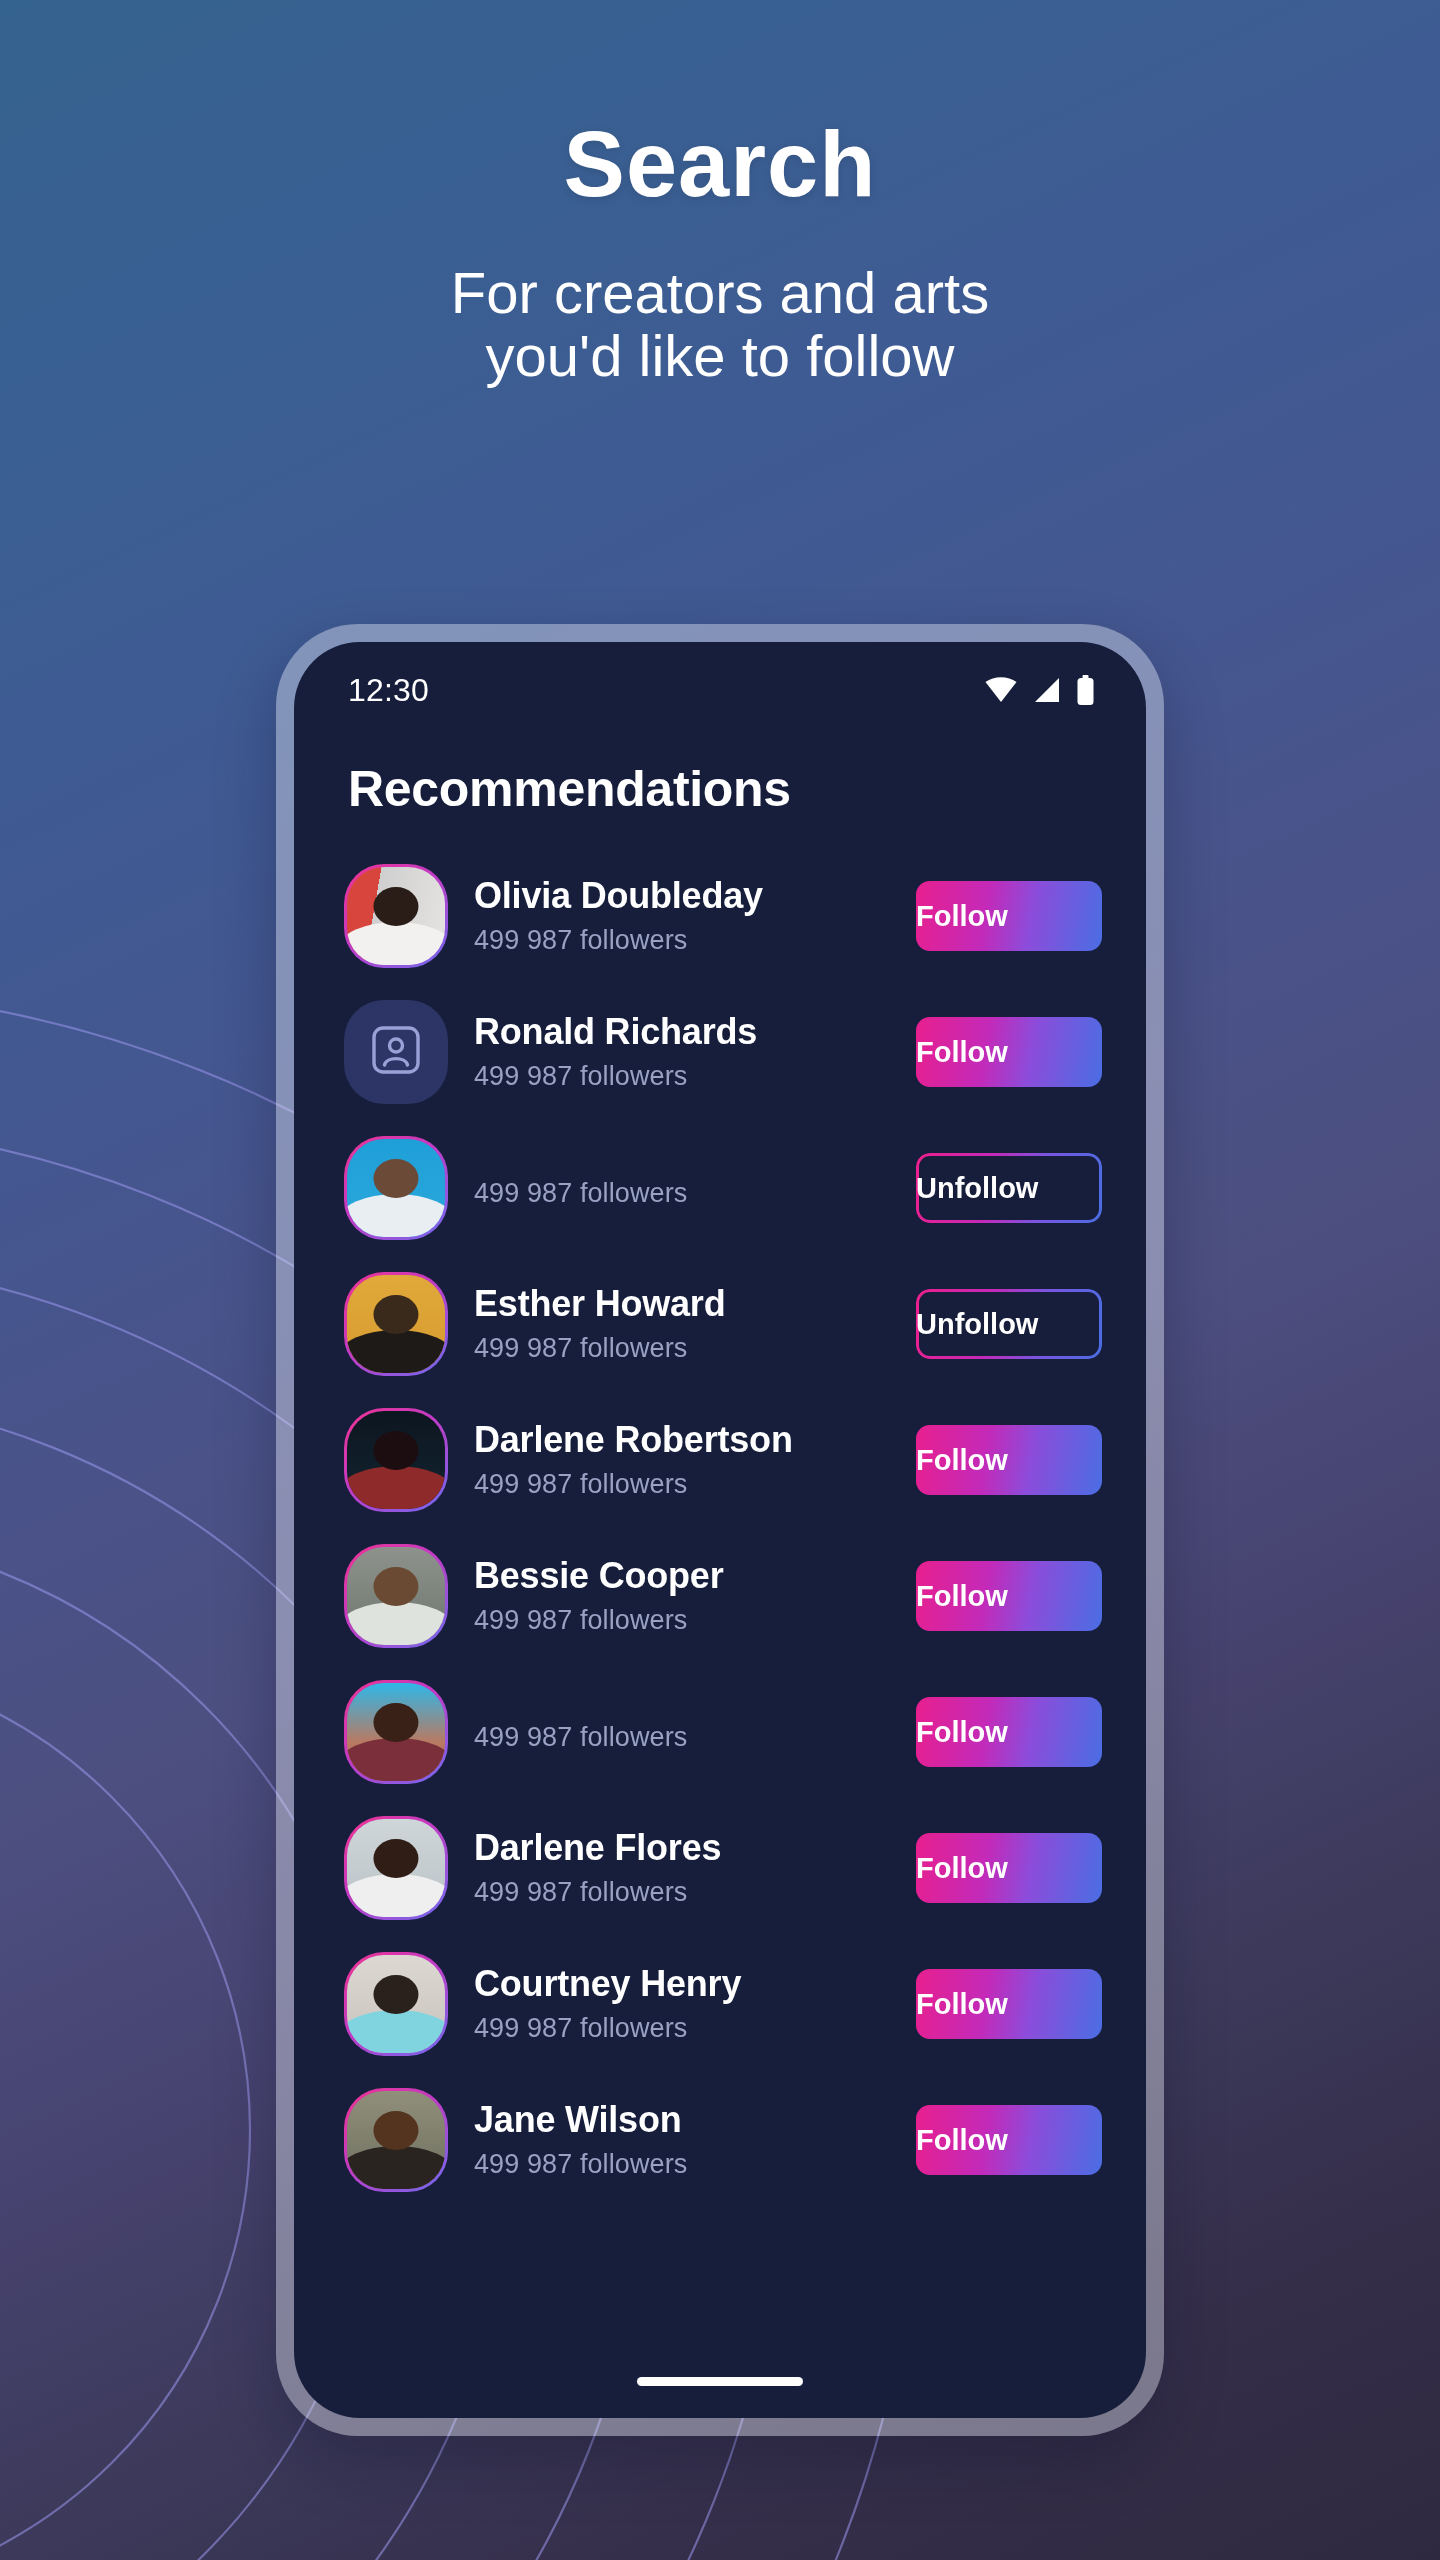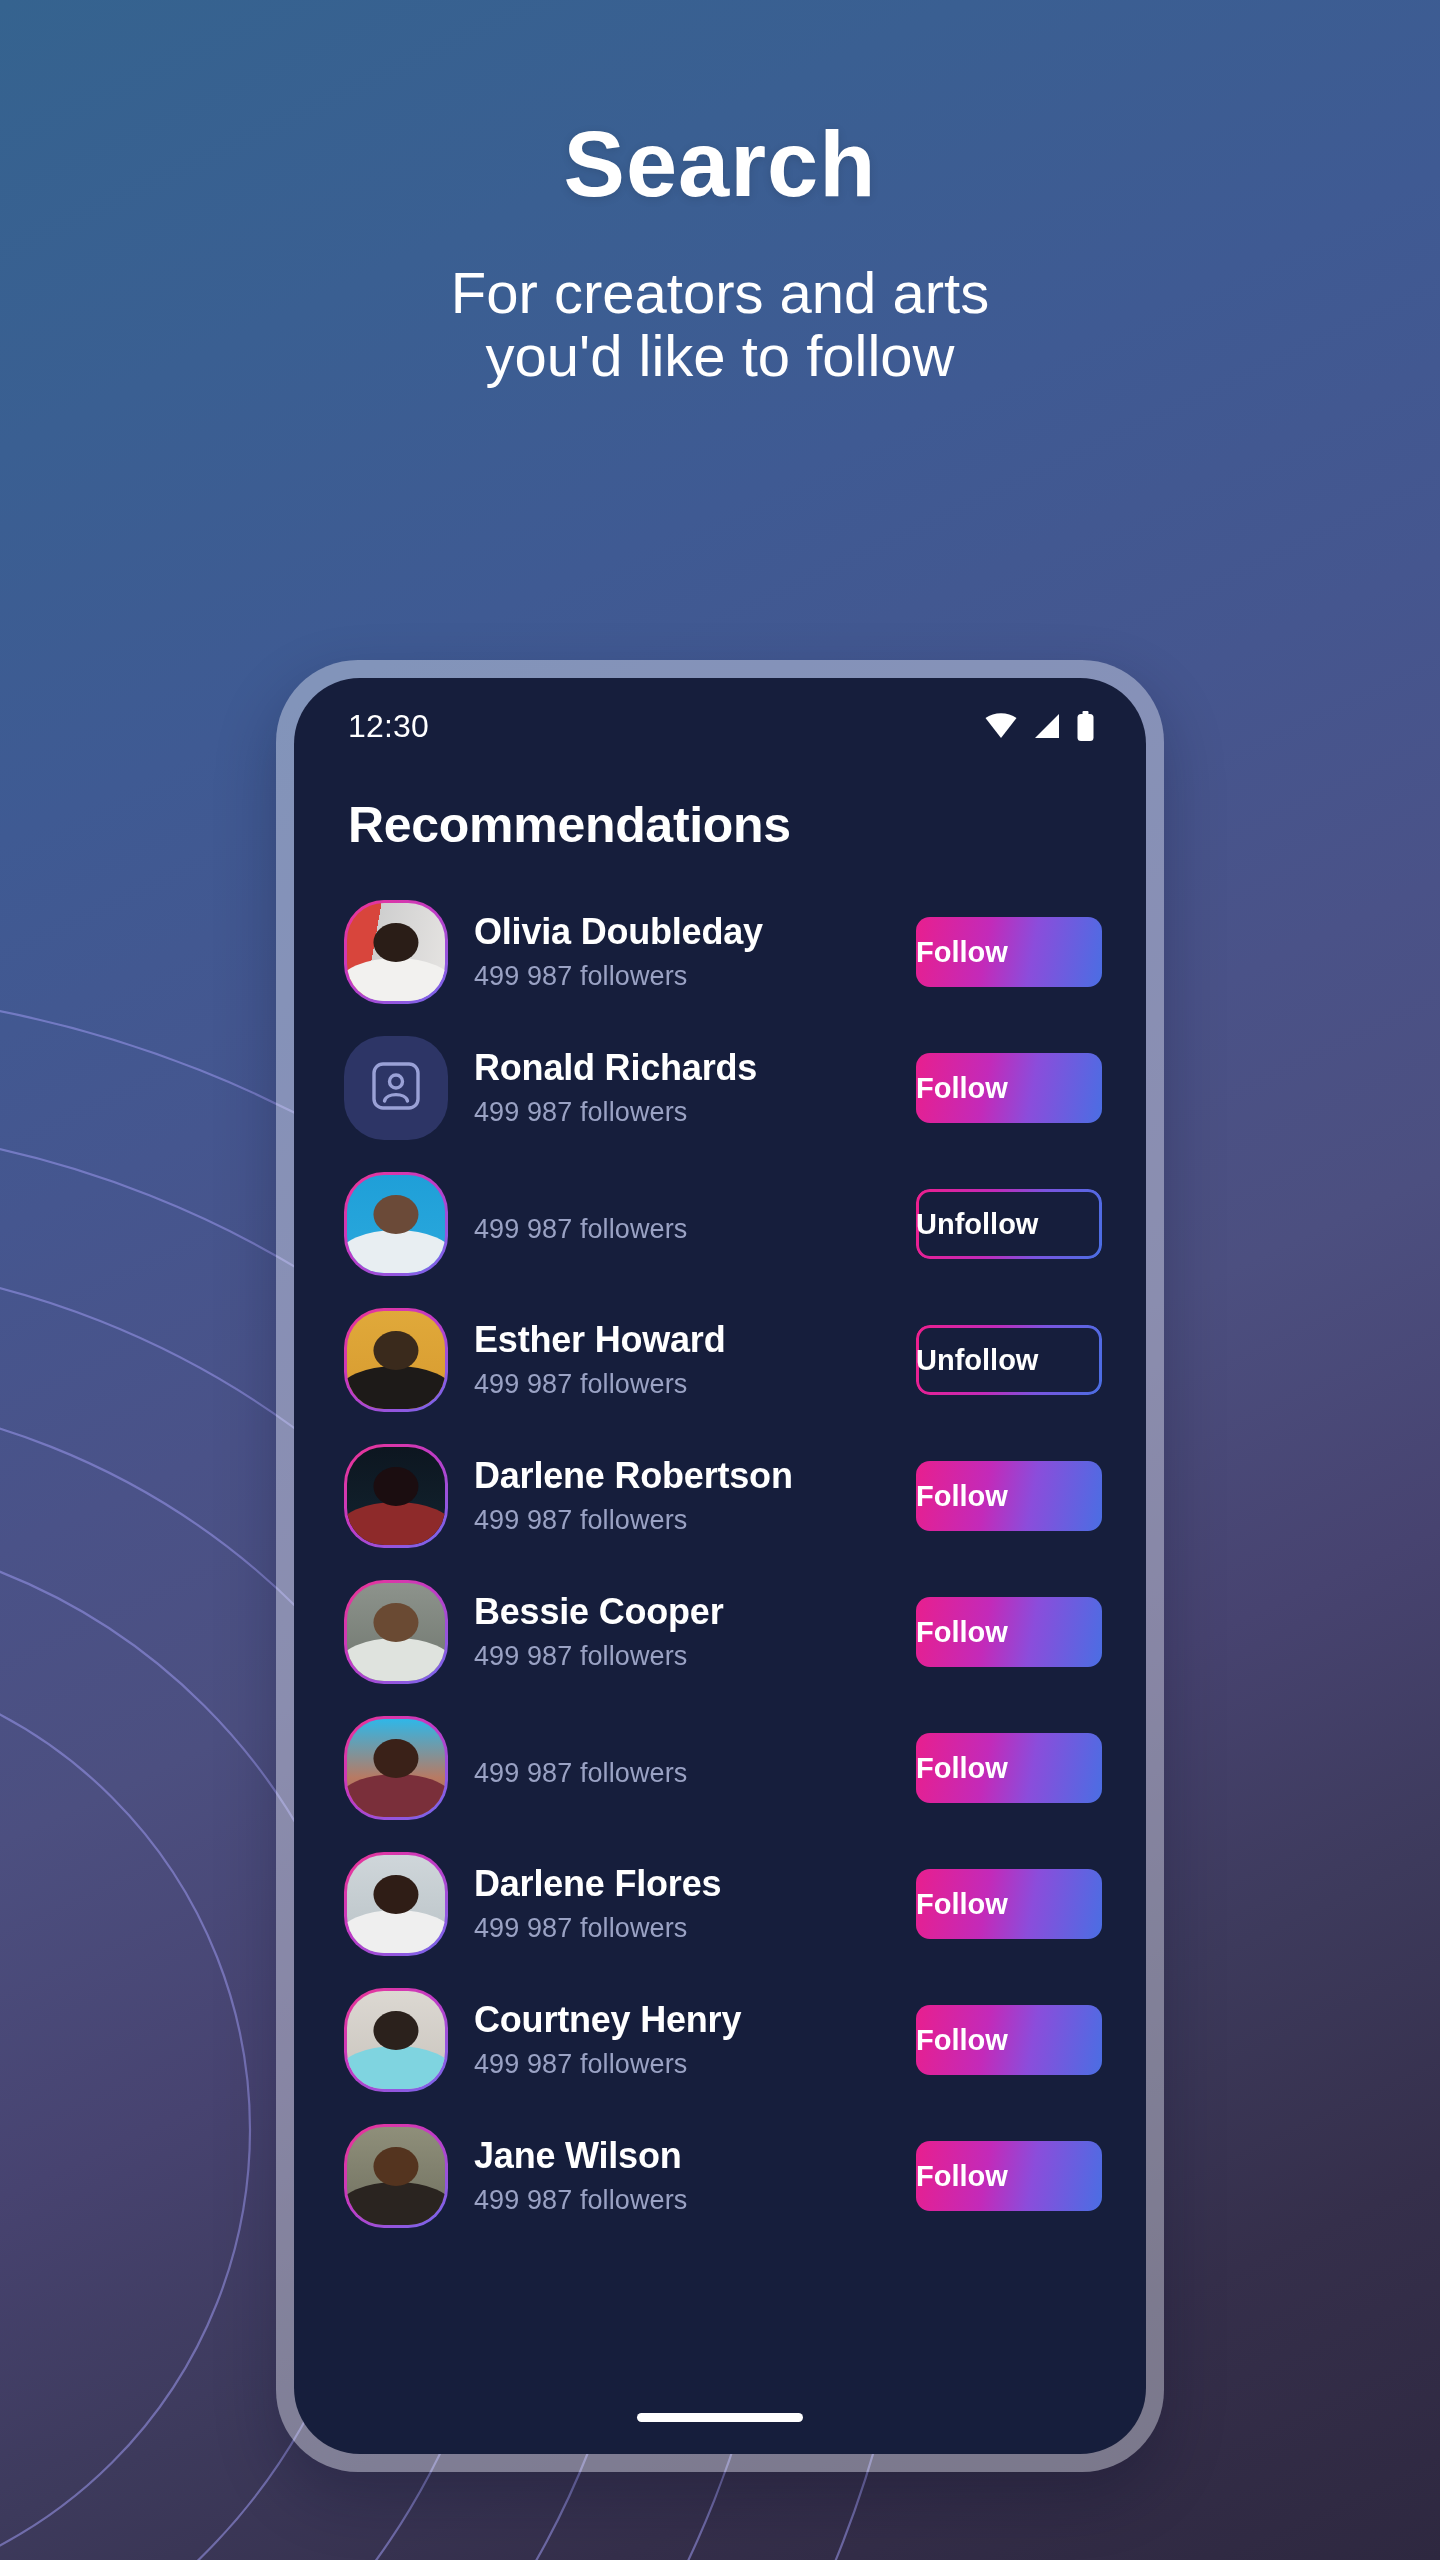--- a/index.html
+++ b/index.html
@@ -59,21 +59,21 @@
     line-height: 1.08;
     font-weight: 400;
     color: #ffffff;
   }
   .hero-sub span { display: block; }
 
   
   .phone-frame {
     position: absolute;
     left: 276px;
-    top: 660px;
+    top: 624px;
     width: 888px;
     height: 1812px;
     border-radius: 82px;
     background: rgba(232,234,245,.40);
     box-shadow: 0 26px 60px rgba(10,14,40,.28);
     padding: 18px;
   }
   .phone-screen {
     position: relative;
     width: 100%;

